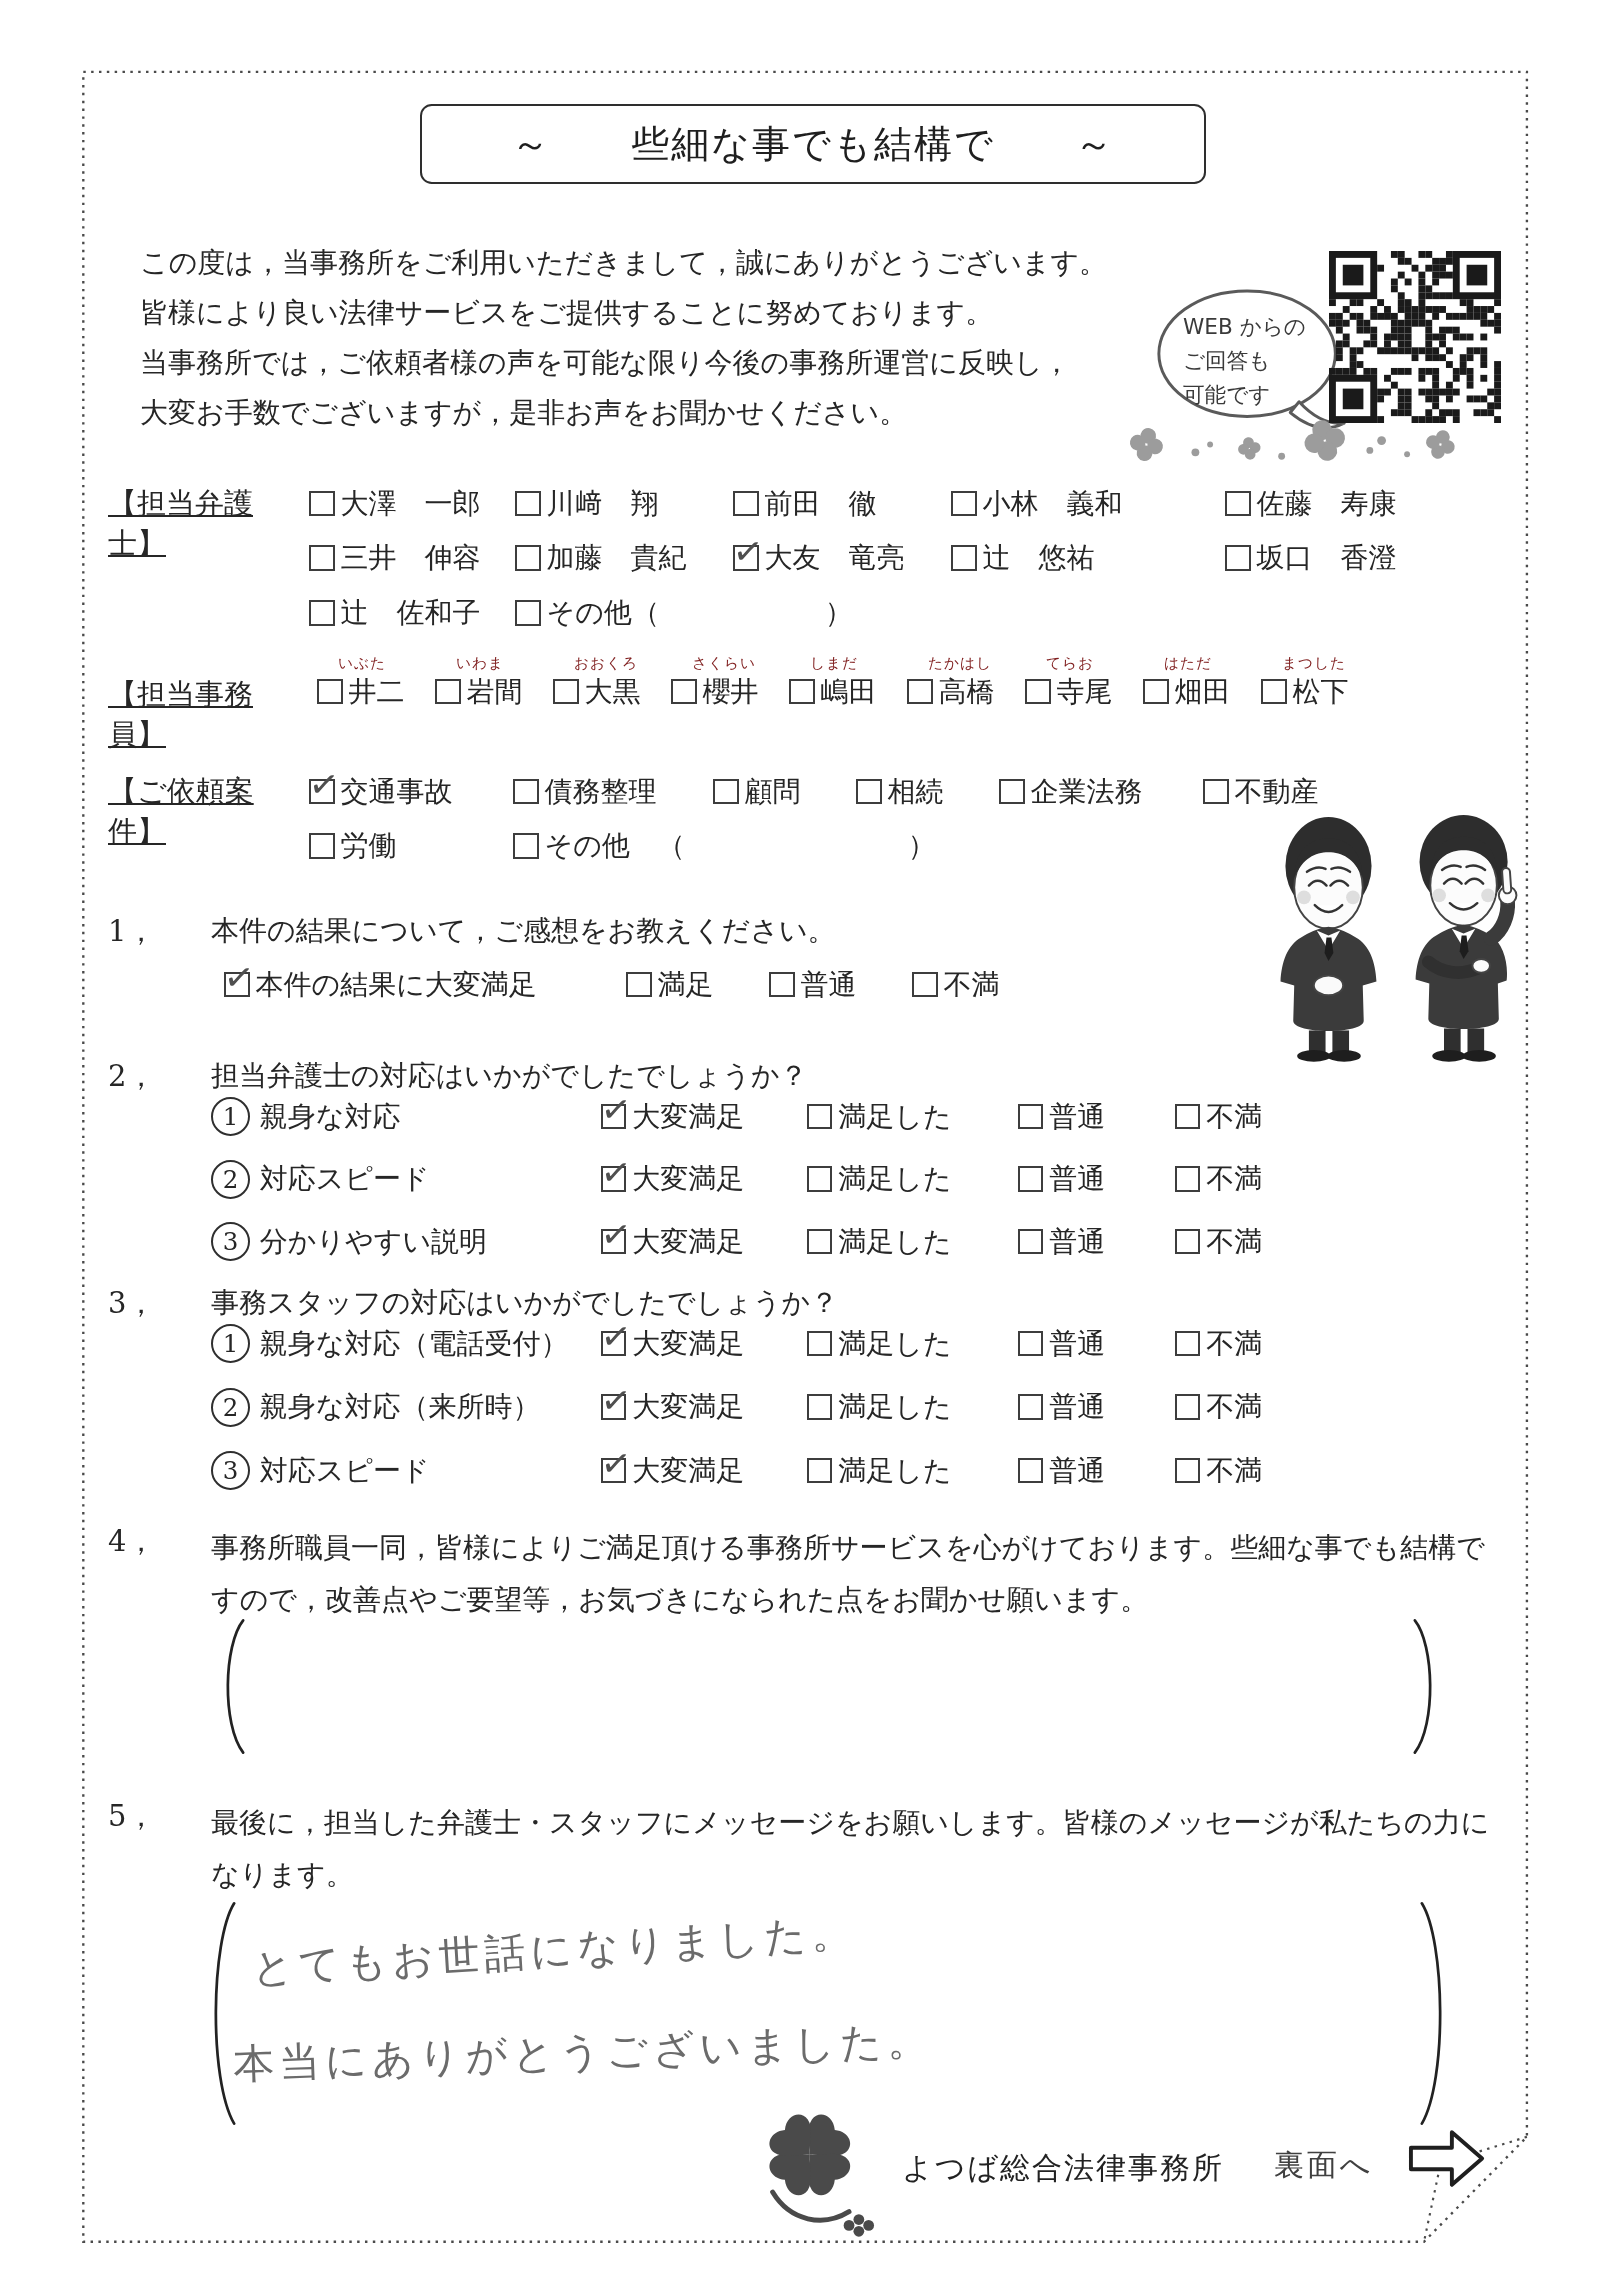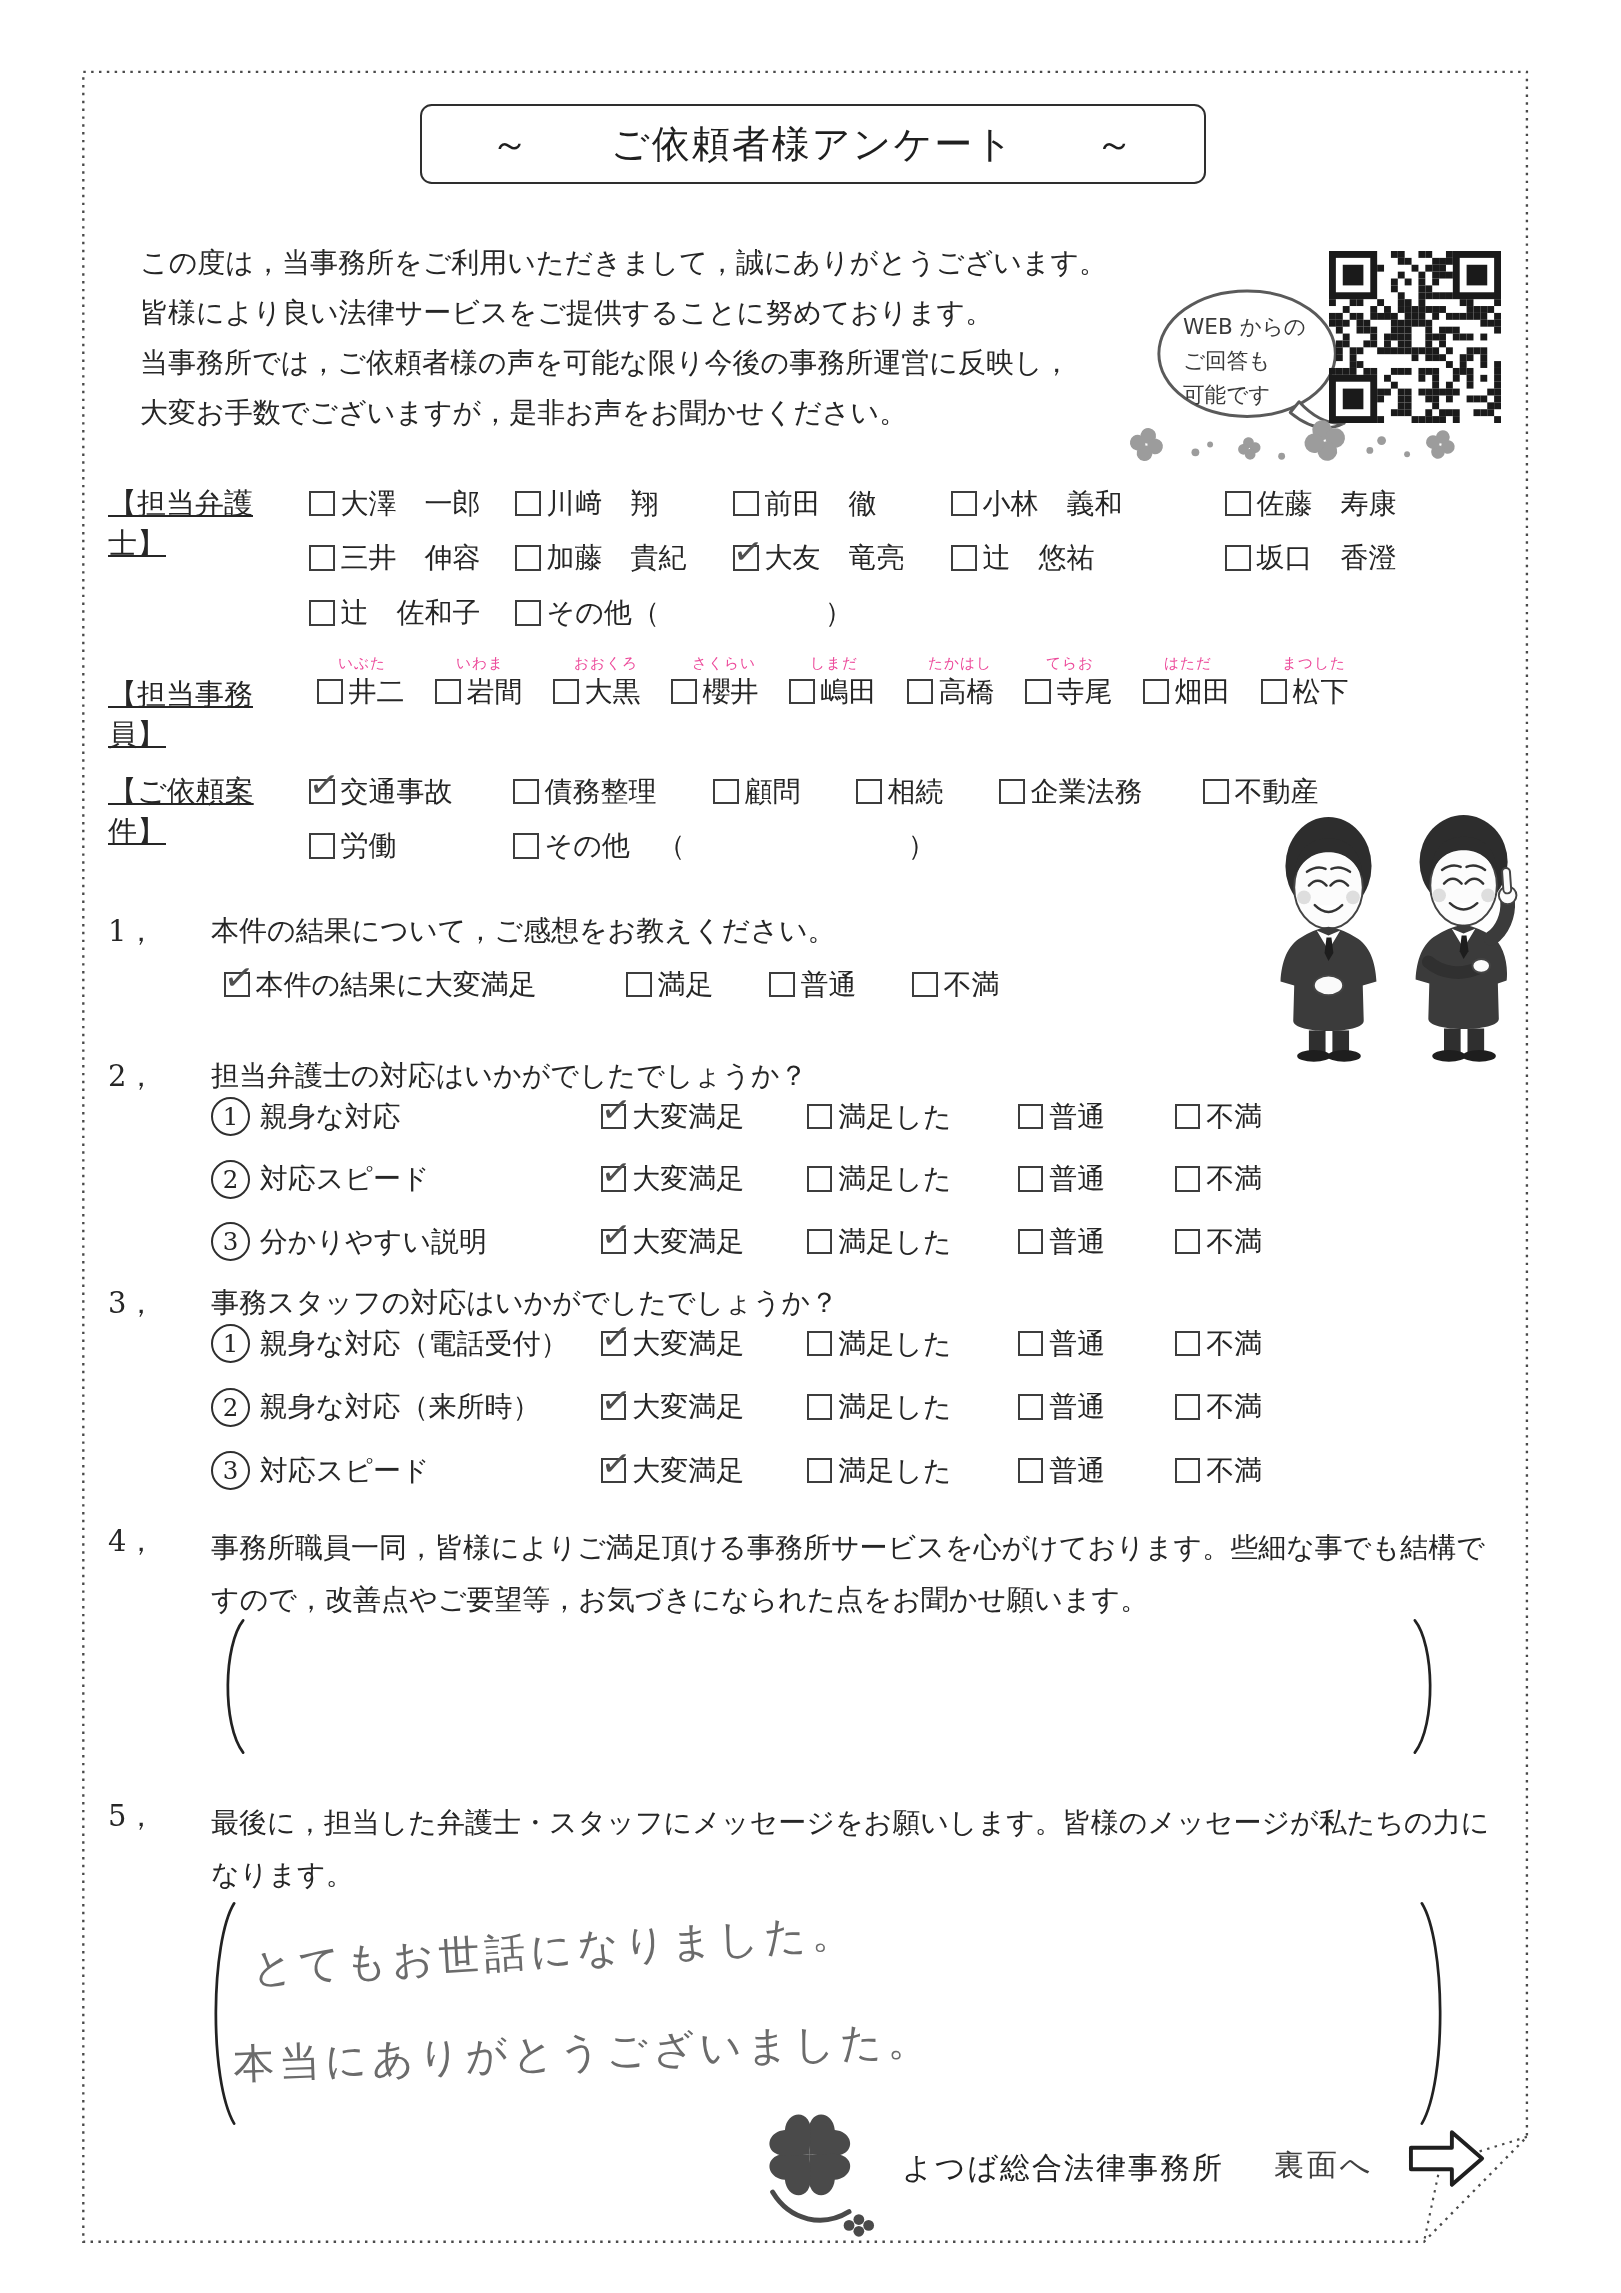--- a/index.html
+++ b/index.html
@@ -32,21 +32,21 @@
   .row{display:flex;align-items:center;height:39px;}
 
   .w146{width:143px}.w160{width:157px}.w204{width:200px}.w208{width:204px}
   .w210{width:206px}.w215{width:211px}.w222{width:218px}.w238{width:274px}.w348{width:341px}.w410{width:402px}
 
   #sec-lawyer{position:absolute;left:108px;top:484px;display:flex;}
   #sec-lawyer .sec-label{width:201px;}
   #sec-staff{position:absolute;left:108px;top:653px;display:flex;}
   #sec-staff .sec-label{width:201px;margin-top:21.6px;}
   .staff-item{display:inline-flex;flex-direction:column;width:118px;}
-  .furi{font-size:14.7px;letter-spacing:1px;height:19.6px;line-height:19.6px;margin-left:29px;color:#ec4899;}
+  .furi{font-size:14.7px;letter-spacing:1px;height:19.6px;line-height:19.6px;margin-left:29px;color:#7f1d1d;}
   .staff-nm{display:inline-flex;align-items:center;font-size:28px;padding-left:8px;}
   #sec-case{position:absolute;left:108px;top:772px;display:flex;}
   #sec-case .sec-label{width:201px;}
   .paren-gap-l{margin-left:165px;font-size:28px;}
   .paren-gap-c{margin-left:27.4px;font-size:28px;letter-spacing:7.8px;}
 
   .qhead{display:flex;font-size:28px;}
   .qno{width:103px;font-size:29px;flex:none;}
   .qrow{display:flex;align-items:center;height:39px;margin-left:103px;}
   .cnum{width:35px;height:35px;border:2px solid #2f2f2f;border-radius:50%;display:inline-flex;
@@ -78,21 +78,21 @@
 <body>
 
 <div class="sheet">
 
   <svg class="abs" style="left:0;top:0;" width="1621" height="2294" viewBox="0 0 1654 2340">
     <path d="M85,73 L1558,73 L1558,2180 L1453,2287 L85,2287 Z" fill="none" stroke="#4a4a4a" stroke-width="2.4" stroke-dasharray="2.5 5.5"></path>
     <path d="M1558,2180 L1470,2207 L1453,2287" fill="none" stroke="#4a4a4a" stroke-width="2.2" stroke-dasharray="2.5 5.5"></path>
   </svg>
 
   <div class="title-box">
-    <span>～　　ご依頼者様アンケート　　～</span>
+    <span>～　　些細な事でも結構で　　～</span>
   </div>
 
   <div class="intro">
     <div>この度は，当事務所をご利用いただきまして，誠にありがとうございます。</div>
     <div>皆様により良い法律サービスをご提供することに努めております。</div>
     <div>当事務所では，ご依頼者様の声を可能な限り今後の事務所運営に反映し，</div>
     <div>大変お手数でございますが，是非お声をお聞かせください。</div>
   </div>
 
   <svg class="abs" style="left:1152px;top:282px;" width="201" height="162" viewBox="0 0 205 165">

